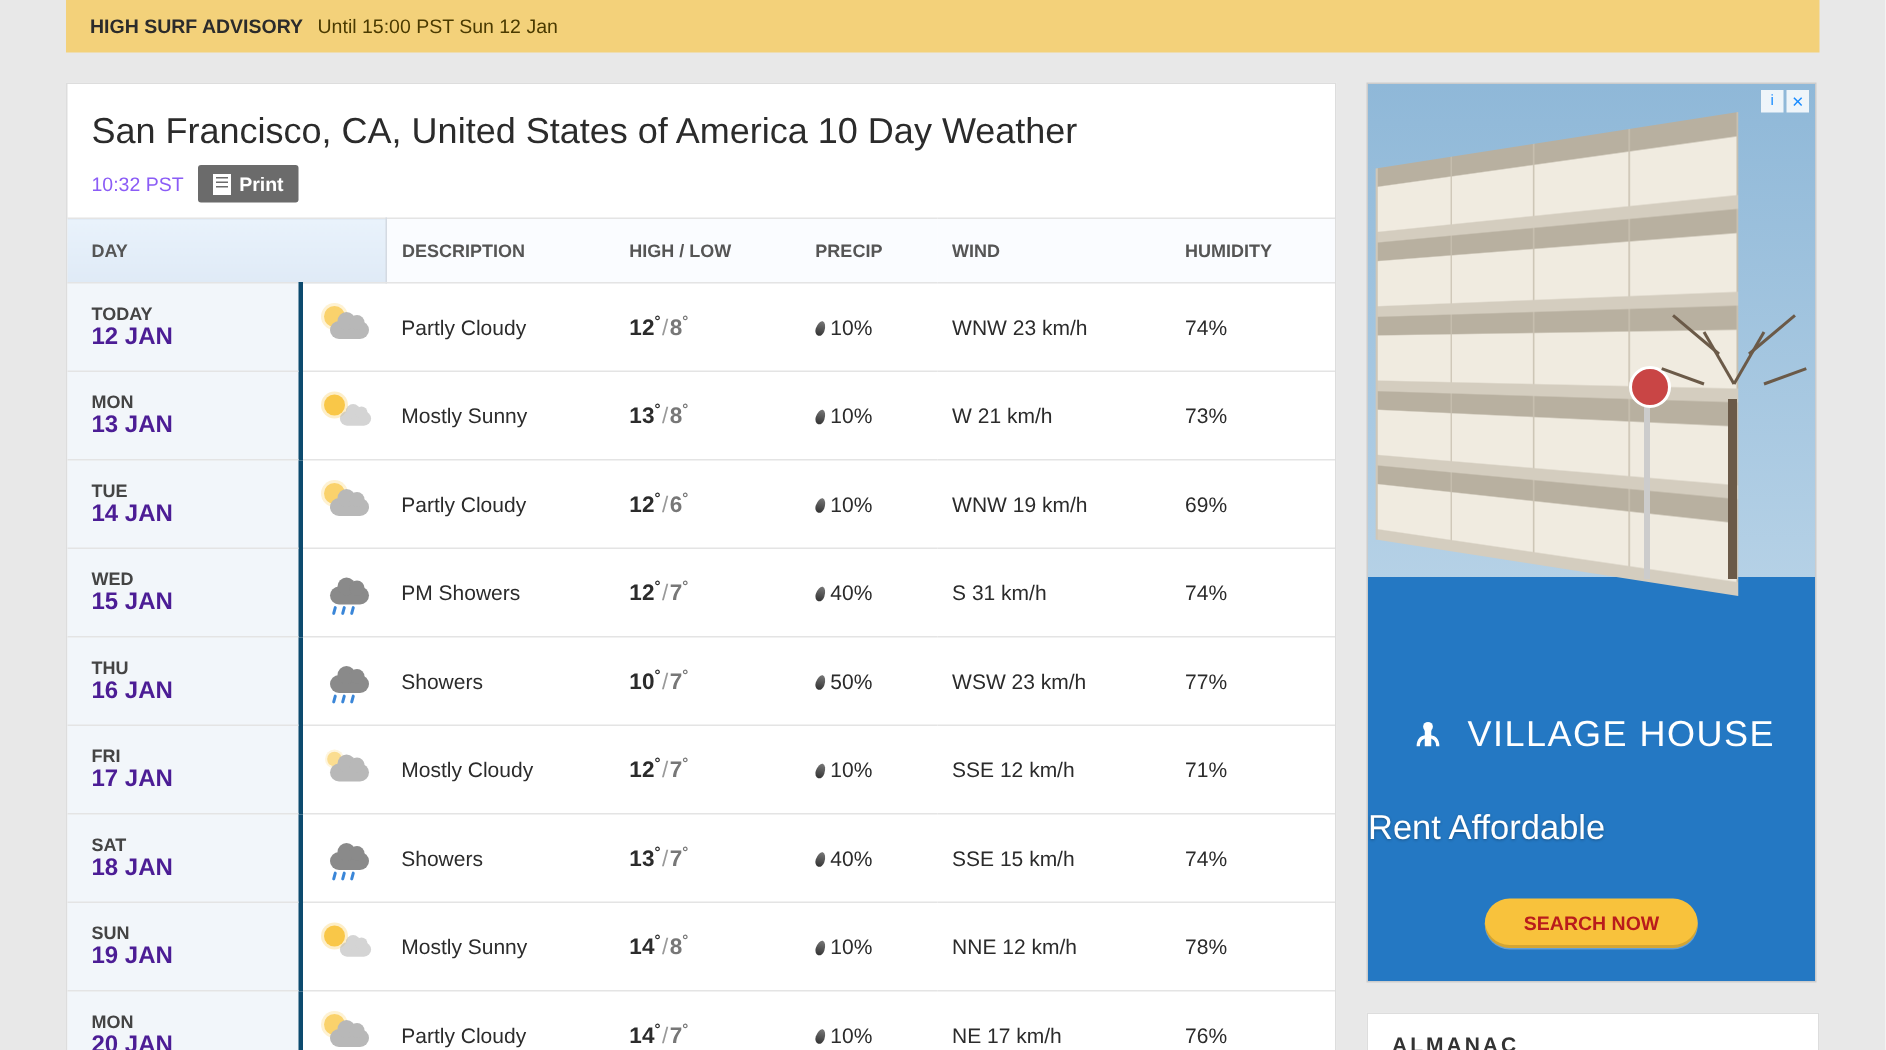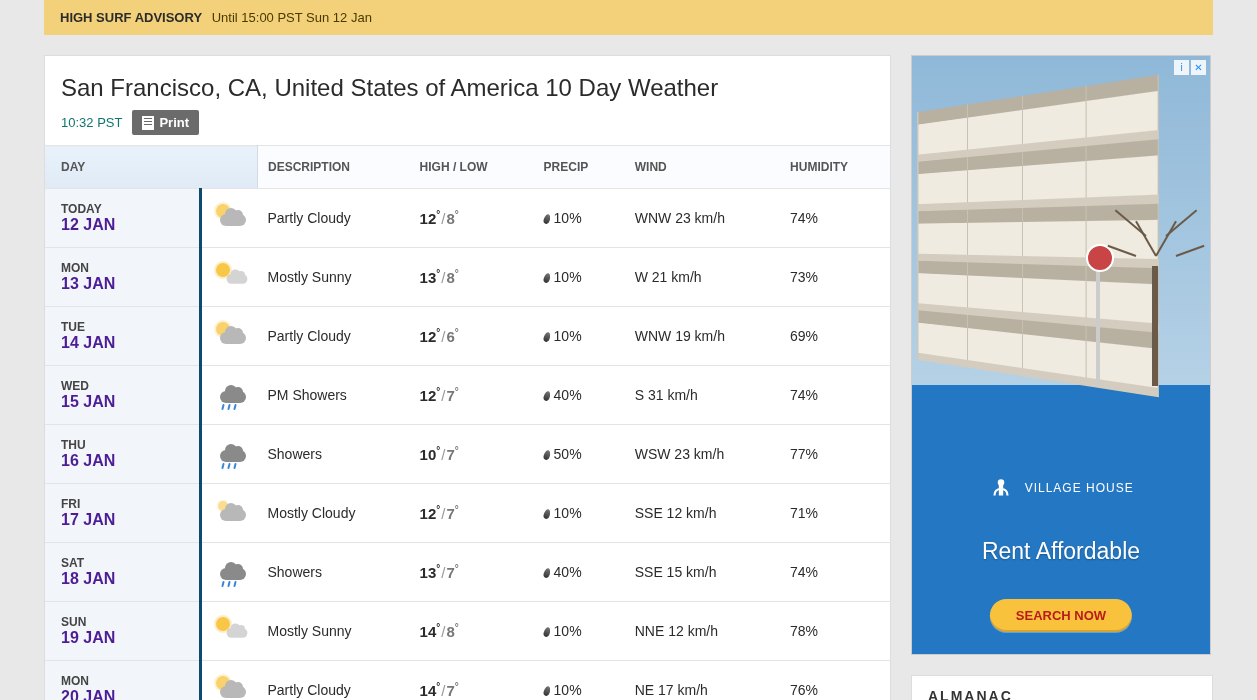--- a/index.html
+++ b/index.html
@@ -30,21 +30,21 @@
   min-width: 0;
 }
 .card-header { padding: 18px 16px 10px 16px; }
 .page-title {
   font-size: 24px;
   font-weight: 500;
   color: #2b2b2b;
   margin-bottom: 8px;
 }
 .meta-row { display: flex; align-items: center; gap: 10px; }
-.time { font-size: 13px; color: #0f766e; }
+.time { font-size: 13px; color: #8b5cf6; }
 .print-btn {
   background: #6b6b6b;
   color: #fff;
   border: none;
   padding: 5px 10px;
   font-size: 13px;
   font-weight: 600;
   display: inline-flex;
   align-items: center;
   gap: 5px;
@@ -173,28 +173,28 @@
   position: absolute; right: 110px; top: 200px; width: 4px; height: 130px;
   background: #ccc;
 }
 .ad-sign::before {
   content: ''; position: absolute; top: -12px; left: -10px;
   width: 24px; height: 24px; border-radius: 50%;
   background: #c94545; border: 2px solid #fff;
 }
 .ad-logo {
   position: absolute; top: 420px; left: 0; right: 0; text-align: center;
-  color: #fff; font-size: 12px; letter-spacing: 1px;
+  color: #fff; font-size: 24px; letter-spacing: 1px;
 }
 .ad-logo-icon {
   display: inline-block; width: 26px; height: 26px; vertical-align: middle;
   margin-right: 6px;
 }
 .ad-headline {
-  position: absolute; top: 480px; left: 0; right: 0; text-align: center;
+  position: absolute; top: 480px; left: 0; right: 0; text-align: left;
   color: #fff; font-size: 23px; line-height: 1.35;
   text-shadow: 0 1px 2px rgba(0,0,0,0.3);
 }
 .ad-cta {
   position: absolute; bottom: 22px; left: 50%; transform: translateX(-50%);
   background: #f8c23c; color: #b91c1c; border: none;
   padding: 9px 26px; font-size: 13px; font-weight: 700;
   border-radius: 20px; cursor: pointer;
   box-shadow: inset 0 -2px 0 rgba(0,0,0,0.15), 0 1px 0 rgba(255,255,255,0.3);
 }

